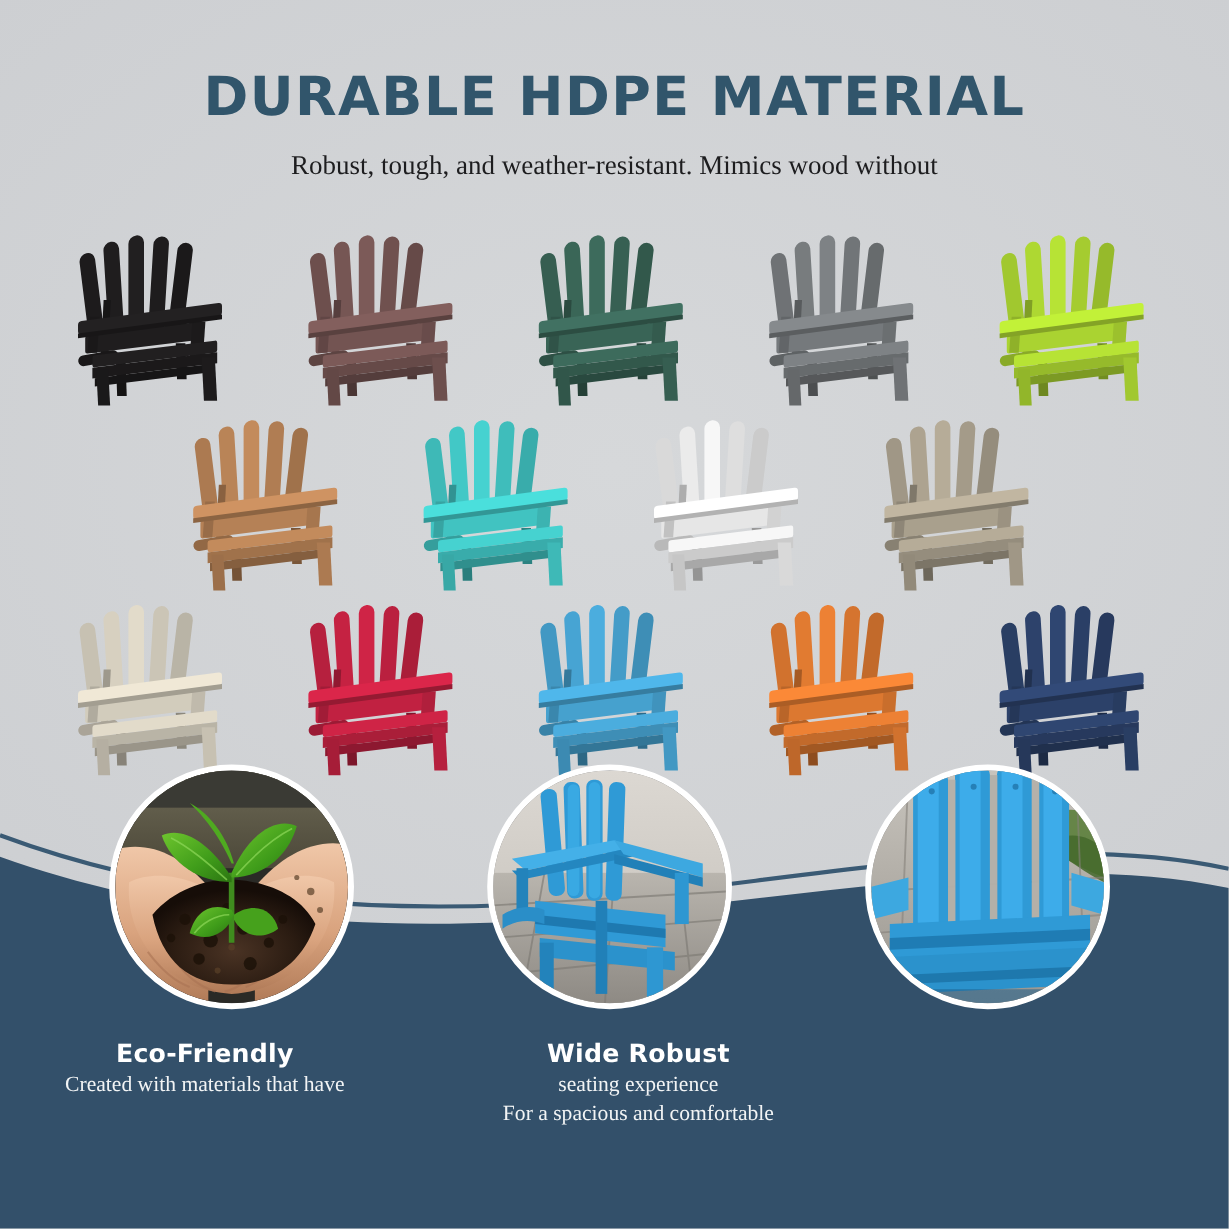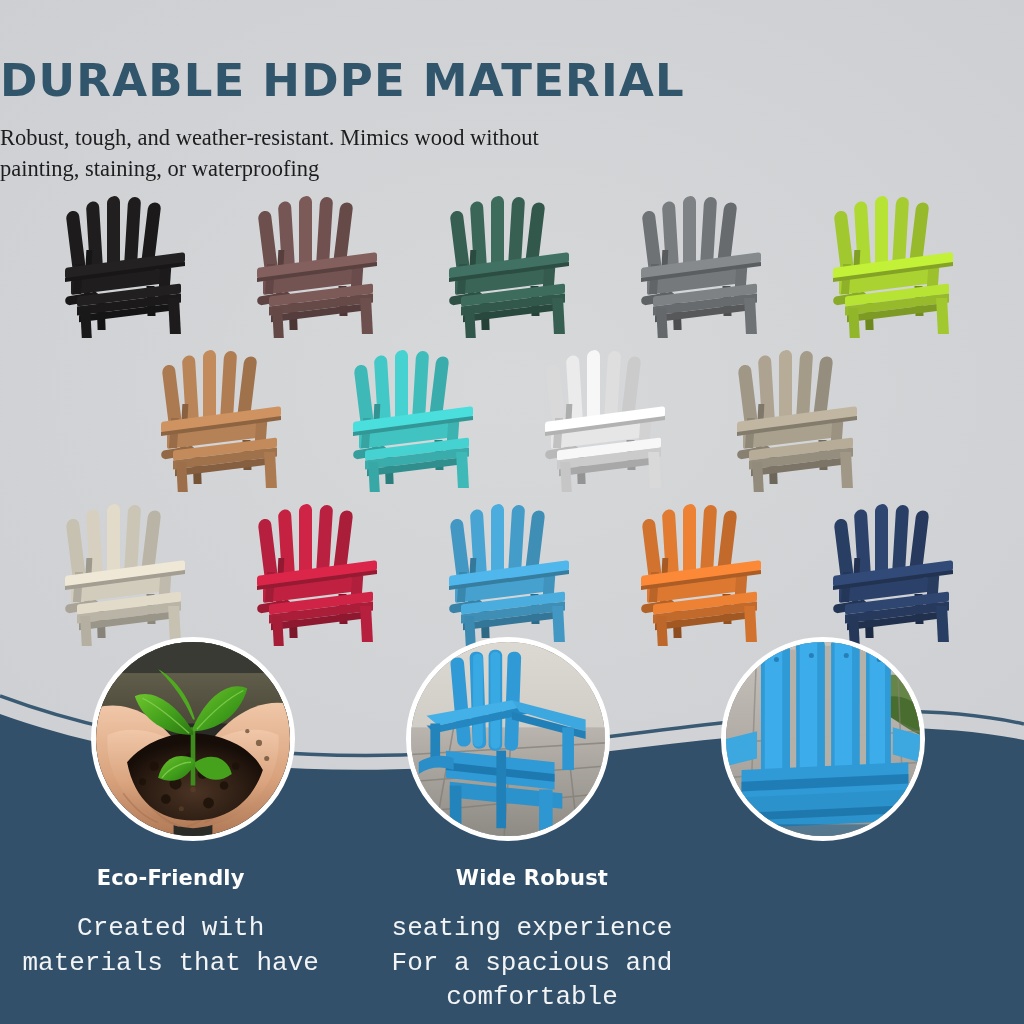--- a/index.html
+++ b/index.html
@@ -11,21 +11,21 @@
     position:relative;
   }
 
   
   .bg {
     position:absolute; inset:0;
     background: radial-gradient(ellipse 120% 90% at 50% 38%, #d6d8da 0%, #cdcfd2 60%, #c6c9cc 100%);
   }
 
   
-  .header { position:absolute; top:0; left:0; width:1024px; text-align:left; z-index:6; }
+  .header { position:absolute; top:0; left:0; width:1024px; text-align:center; z-index:6; }
   .title {
     font-family:"DejaVu Sans", sans-serif;
     font-weight:bold;
     font-size:45px;
     letter-spacing:1.2px;
     color:#31556b;
     margin-top:58px;
     line-height:1;
   }
   .subtitle {
@@ -158,37 +158,36 @@
   .features { position:absolute; left:0; top:866px; width:1024px; z-index:8; display:flex;gap:20px; }
   .feat { width:341.33px; text-align:center; padding:0 8px; }
   .feat-title {
     font-family:"DejaVu Sans", sans-serif;
     font-weight:bold;
     font-size:21px;
     color:#ffffff;
     letter-spacing:.2px;
   }
   .feat-desc {
-    font-family:Liberation Mono, monospace;
-    font-size:26px;
+    font-family:Liberation Serif, serif;
+    font-size:18px;
     color:#f2f4f5;
     line-height:1.33;
-    margin-top:21px;
+    margin-top:2px;
   }
 </style>
 </head>
 <body>
 
 <div class="bg"></div>
 
 <div class="header">
   <div class="title">DURABLE HDPE MATERIAL</div>
   <div class="subtitle">
     <div>Robust, tough, and weather-resistant. Mimics wood without</div>
-    <div>painting, staining, or waterproofing</div>
   </div>
 </div>
 
 <div class="grid">
   <div class="row row-1">
       <div class="cell">
         <div class="chair" style="--c: #211f20;">
           <div class="back">
             <i class="slat s1"></i>
             <i class="slat s2"></i>

